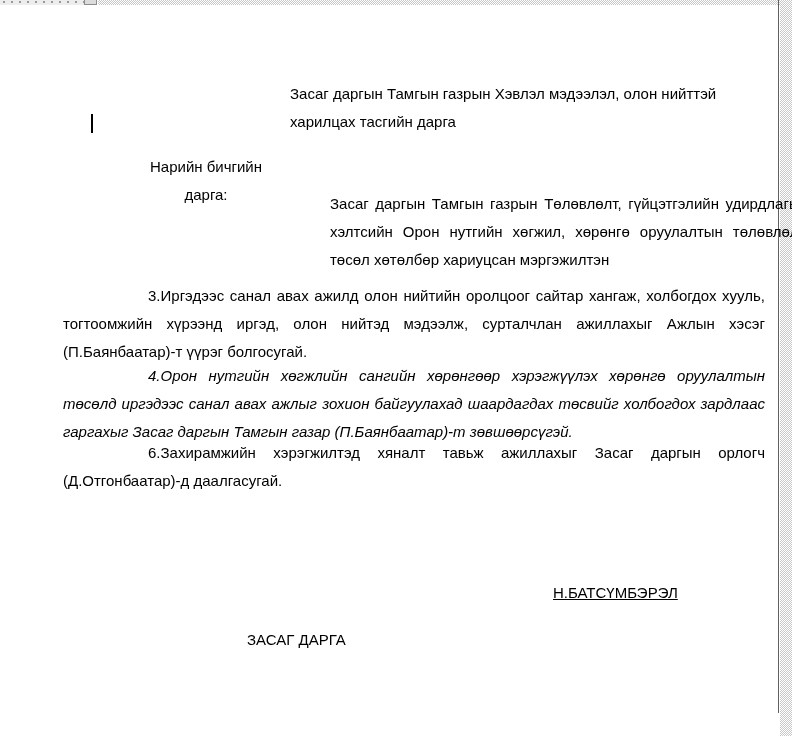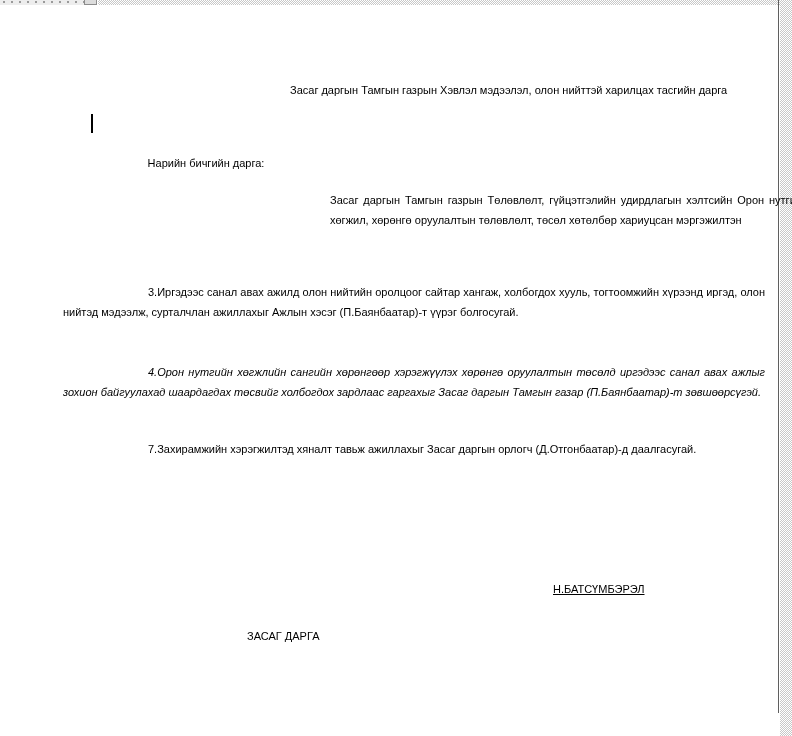--- a/index.html
+++ b/index.html
@@ -34,21 +34,21 @@
     background-color: #ffffff;
   }
   .dither-top { position: absolute; left: 98px; top: 0; width: 694px; height: 5px; }
   .dither-right { position: absolute; left: 780px; top: 0; width: 12px; height: 736px; }
   .page-edge-line { position: absolute; left: 778px; top: 0; width: 1px; height: 713px; background: #5f5f5f; }
 
   
   .caret { position: absolute; left: 91px; top: 114px; width: 2px; height: 19px; background: #000000; }
 
   
-  .tblock { position: absolute; font-size: 11px; line-height: 20px; }
+  .tblock { position: absolute; font-size: 15px; line-height: 28px; }
   .press-block { left: 290px; top: 80px; width: 478px; text-align: left; }
   .secretary-label { left: 140px; top: 153px; width: 132px; text-align: center; }
   .specialist-block { left: 290px; top: 190px; width: 478px; text-align: justify; margin-left: 40px; }
   .para { left: 63px; width: 702px; text-align: justify; text-indent: 85px; }
   .para-3 { top: 282px; }
   .para-4 { top: 362px; font-style: italic; }
   .para-5 { top: 439px; }
   .sig-title { left: 247px; top: 579px; white-space: nowrap; margin-top: 47px; }
   .sig-name { left: 553px; top: 579px; white-space: nowrap; text-decoration: underline; }
 </style>
@@ -70,20 +70,20 @@
     <div class="tblock press-block">Засаг даргын Тамгын газрын Хэвлэл мэдээлэл, олон нийттэй харилцах тасгийн дарга</div>
 
     <div class="tblock secretary-label">Нарийн бичгийн дарга:</div>
 
     <div class="tblock specialist-block">Засаг даргын Тамгын газрын Төлөвлөлт, гүйцэтгэлийн удирдлагын хэлтсийн Орон нутгийн хөгжил, хөрөнгө оруулалтын төлөвлөлт, төсөл хөтөлбөр хариуцсан мэргэжилтэн</div>
 
     <div class="tblock para para-3">3.Иргэдээс санал авах ажилд олон нийтийн оролцоог сайтар хангаж, холбогдох хууль, тогтоомжийн хүрээнд иргэд, олон нийтэд мэдээлж, сурталчлан ажиллахыг Ажлын хэсэг (П.Баянбаатар)-т үүрэг болгосугай.</div>
 
     <div class="tblock para para-4">4.Орон нутгийн хөгжлийн сангийн хөрөнгөөр хэрэгжүүлэх хөрөнгө оруулалтын төсөлд иргэдээс санал авах ажлыг зохион байгуулахад шаардагдах төсвийг холбогдох зардлаас гаргахыг Засаг даргын Тамгын газар (П.Баянбаатар)-т зөвшөөрсүгэй.</div>
 
-    <div class="tblock para para-5">7.Захирамжийн хэрэгжилтэд хяналт тавьж ажиллахыг Засаг даргын орлогч (Д.Отгонбаатар)-д даалгасугай.</div>
+    <div class="tblock para para-5">6.Захирамжийн хэрэгжилтэд хяналт тавьж ажиллахыг Засаг даргын орлогч (Д.Отгонбаатар)-д даалгасугай.</div>
 
     <div class="tblock sig-title">ЗАСАГ ДАРГА</div>
 
     <div class="tblock sig-name">Н.БАТСҮМБЭРЭЛ</div>
 
   </div>
 </div>
 
 </body></html>

